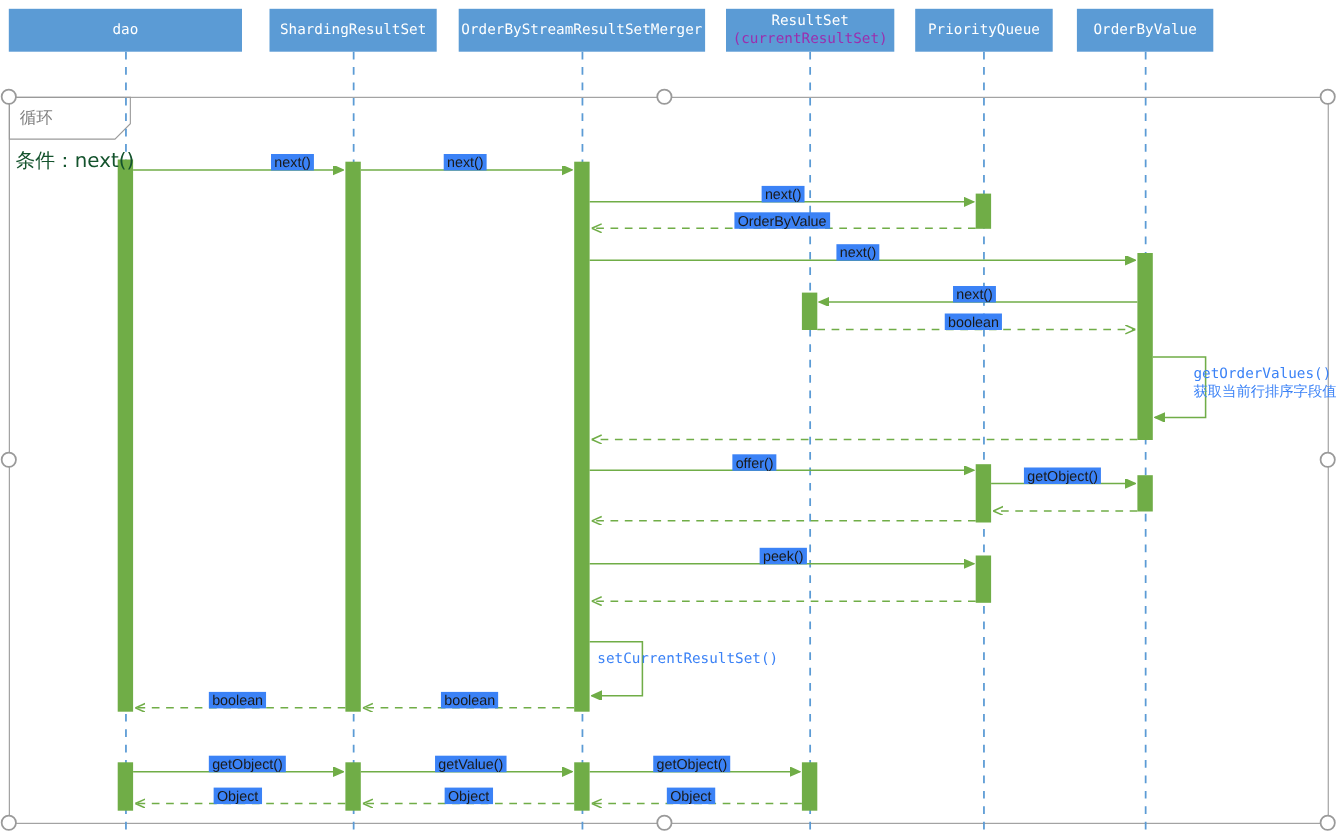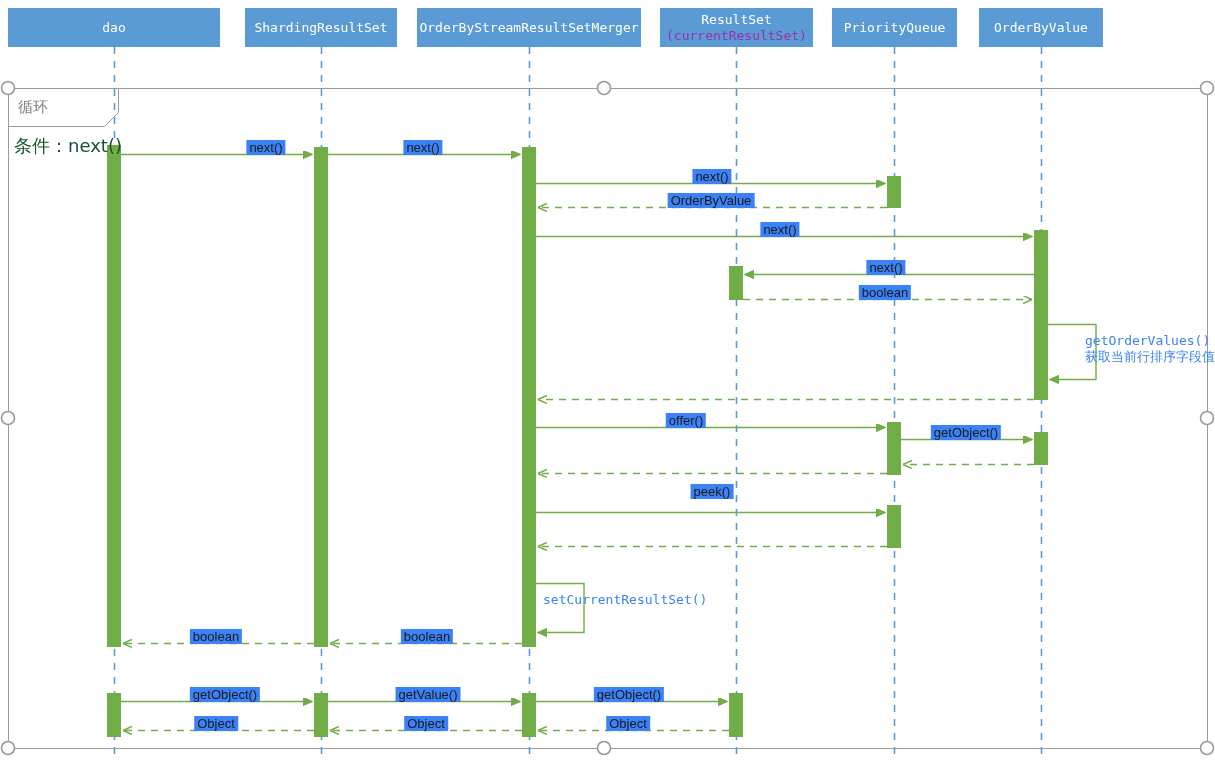--- a/index.html
+++ b/index.html
@@ -187,21 +187,21 @@
       <div class="frag-cond" style="left: 14px; top: 134px;">条件：next()</div>
       <div class="msg-label centered" style="left: 266px; top: 140px;">next()</div>
       <div class="msg-label centered" style="left: 423px; top: 140px;">next()</div>
       <div class="msg-label centered" style="left: 712px; top: 169px;">next()</div>
       <div class="msg-label centered" style="left: 711px; top: 193px;">OrderByValue</div>
       <div class="msg-label centered" style="left: 780px; top: 222px;">next()</div>
       <div class="msg-label centered" style="left: 886px; top: 260px;">next()</div>
       <div class="msg-label centered" style="left: 885px; top: 285px;">boolean</div>
       <div class="msg-label centered" style="left: 686px; top: 413px;">offer()</div>
       <div class="msg-label centered" style="left: 966px; top: 425px;">getObject()</div>
-      <div class="msg-label centered" style="left: 712px; top: 484px;">peek()</div>
+      <div class="msg-label centered" style="left: 712px; top: 498px;">peek()</div>
       <div class="msg-label centered" style="left: 427px; top: 629px;">boolean</div>
       <div class="msg-label centered" style="left: 216px; top: 629px;">boolean</div>
       <div class="msg-label centered" style="left: 225px; top: 687px;">getObject()</div>
       <div class="msg-label centered" style="left: 428px; top: 687px;">getValue()</div>
       <div class="msg-label centered" style="left: 629px; top: 687px;">getObject()</div>
       <div class="msg-label centered" style="left: 628px; top: 716px;">Object</div>
       <div class="msg-label centered" style="left: 426px; top: 716px;">Object</div>
       <div class="msg-label centered" style="left: 216px; top: 716px;">Object</div>
       <div class="self-label" style="left: 1085px; top: 333px;"><span>getOrderValues()</span><span class="cn">获取当前行排序字段值</span></div>
       <div class="self-label" style="left: 543px; top: 592px;"><span>setCurrentResultSet()</span></div>

